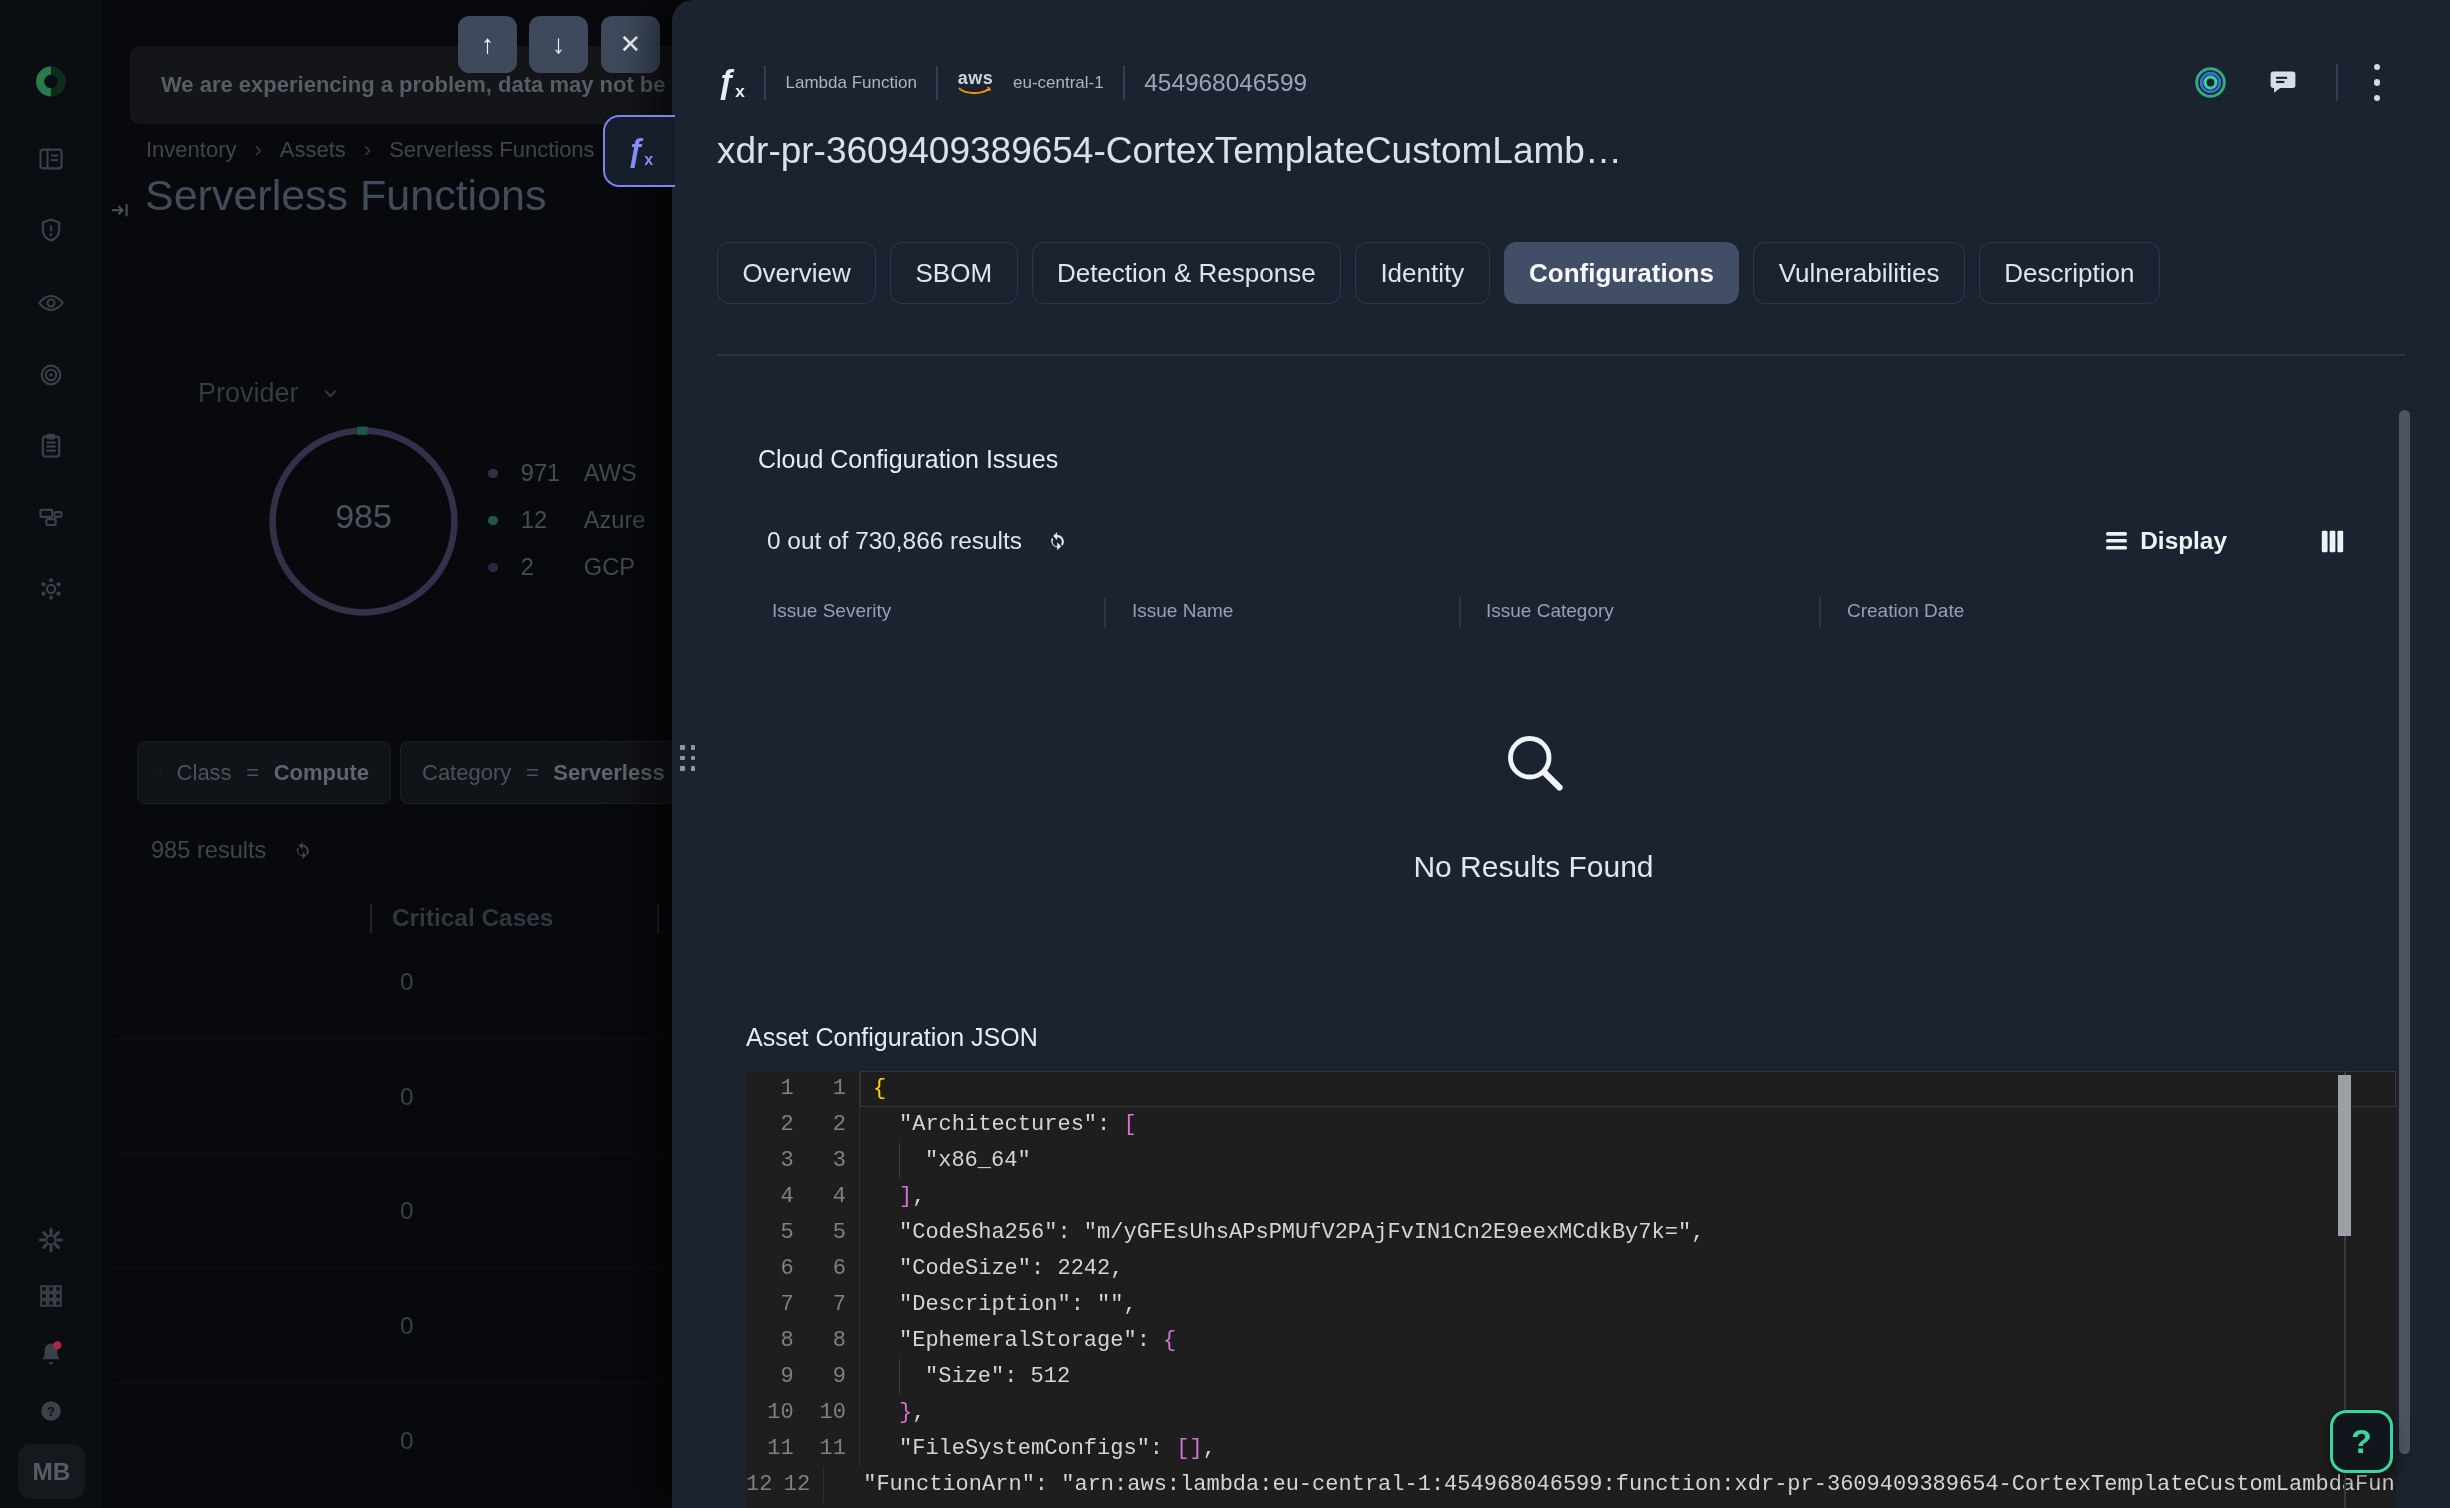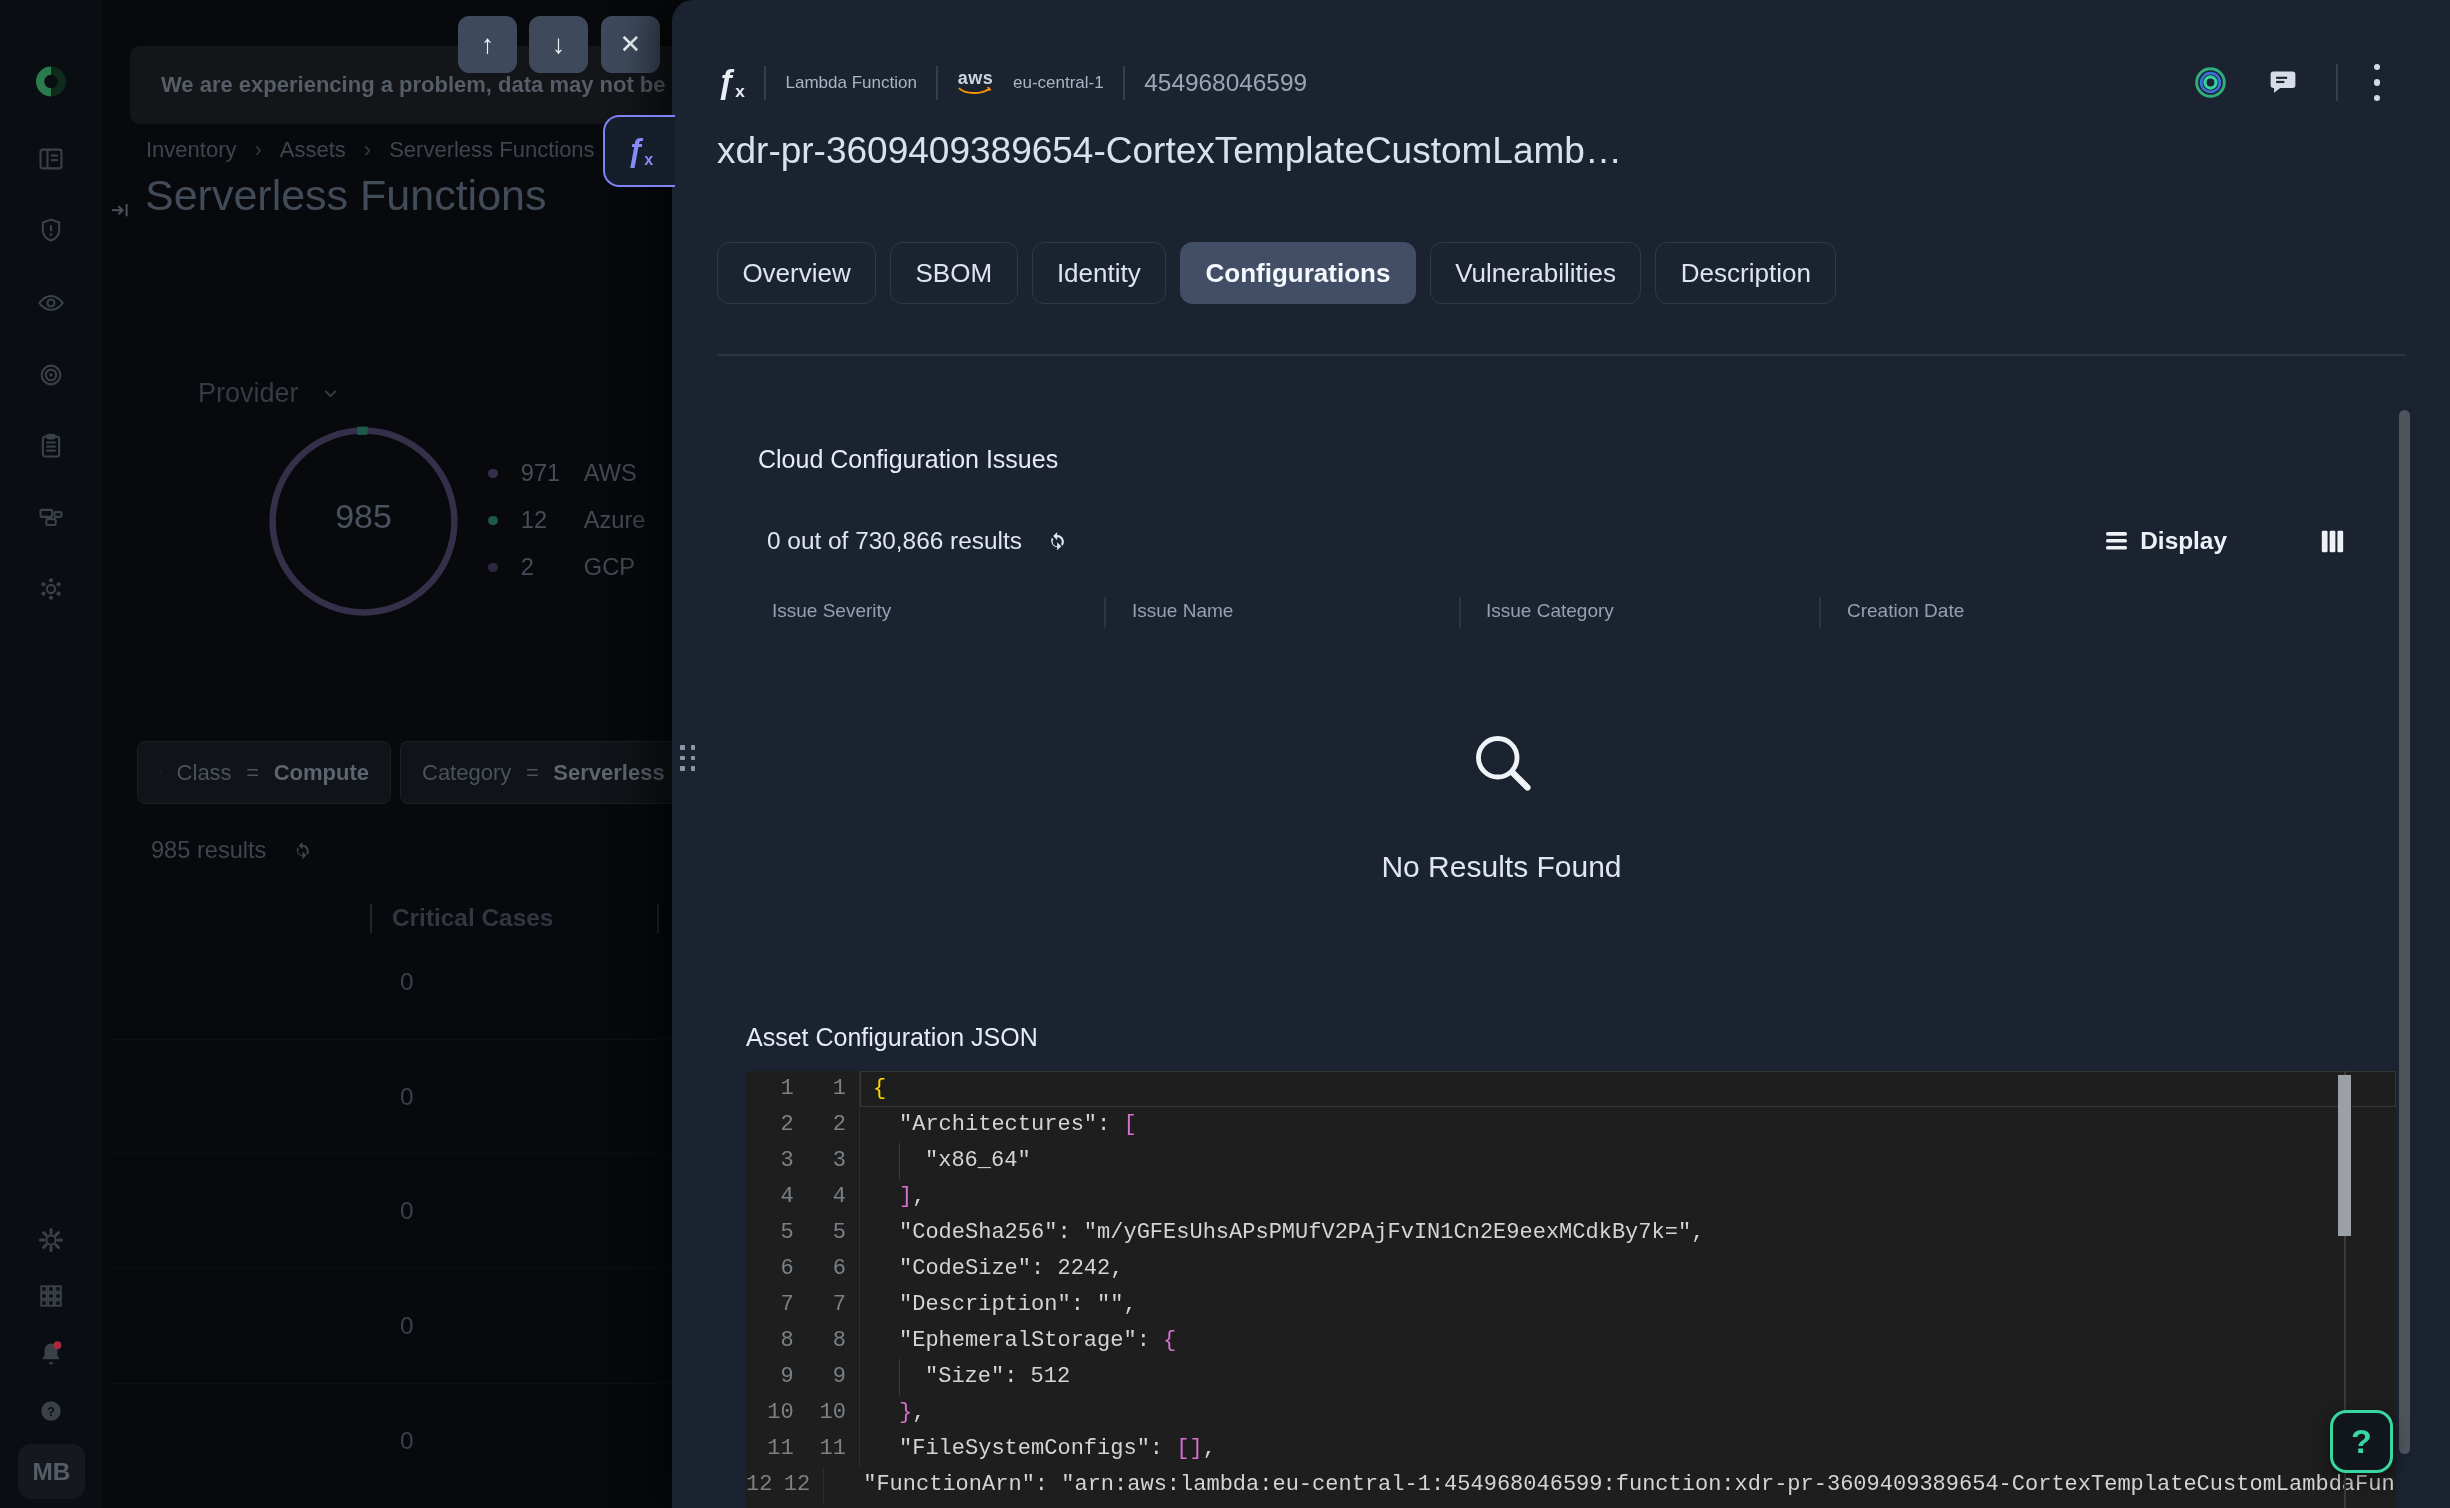--- a/index.html
+++ b/index.html
@@ -80,21 +80,21 @@
 
   .sec-head { font-size:25px; font-weight:500; color:#e6ecf4; }
   .issues-results { left:767px; top:527px; display:flex; align-items:center; gap:23px;
                     font-size:24.4px; color:#dfe6ef; }
   .issues-results svg { fill:#dfe6ef; }
   .display-ctl { right:106px; top:527px; display:flex; align-items:center; gap:21px;
                  font-size:24.4px; font-weight:bold; color:#eef2f7; }
   .col-head { top:600px; font-size:19px; font-weight:500; color:#94a1b2; }
   .vline-p { top:597px; width:1.6px; height:31px; background:#2b3544; }
 
-  .empty-wrap { left:640px; top:728px; width:1723px; display:flex; flex-direction:column;
+  .empty-wrap { left:672px; top:728px; width:1723px; display:flex; flex-direction:column;
                 align-items:center; gap:54px; }
   .empty-text { font-size:30px; color:#dfe6f0; }
 
   
   .editor { left:746px; top:1071px; width:1650px; height:437px; background:#1e1e1e;
             overflow:hidden; font-family:"Liberation Mono", monospace; font-size:22px; }
   .code-row { display:flex; height:36px; line-height:36px; white-space:pre; }
   .gutter { color:#7a8187; text-align:right; }
   .g1 { width:59px; padding-right:11.4px; }
   .g2 { width:54px; padding-right:13px; }
@@ -375,20 +375,21 @@
       <i></i>
       <i></i>
     </span>
 </div>
 
 <div class="abs p-title">xdr-pr-3609409389654-CortexTemplateCustomLamb…</div>
 
 <div class="abs tabs">
   <div class="tab">Overview</div>
   <div class="tab">SBOM</div>
+  <div class="tab">Detection &amp; Response</div>
   <div class="tab">Identity</div>
   <div class="tab active">Configurations</div>
   <div class="tab">Vulnerabilities</div>
   <div class="tab">Description</div>
 </div>
 <div class="abs tabs-underline"></div>
 
 <div class="abs sec-head" style="left:758px; top:445px">Cloud Configuration Issues</div>
 
 <div class="abs issues-results">

